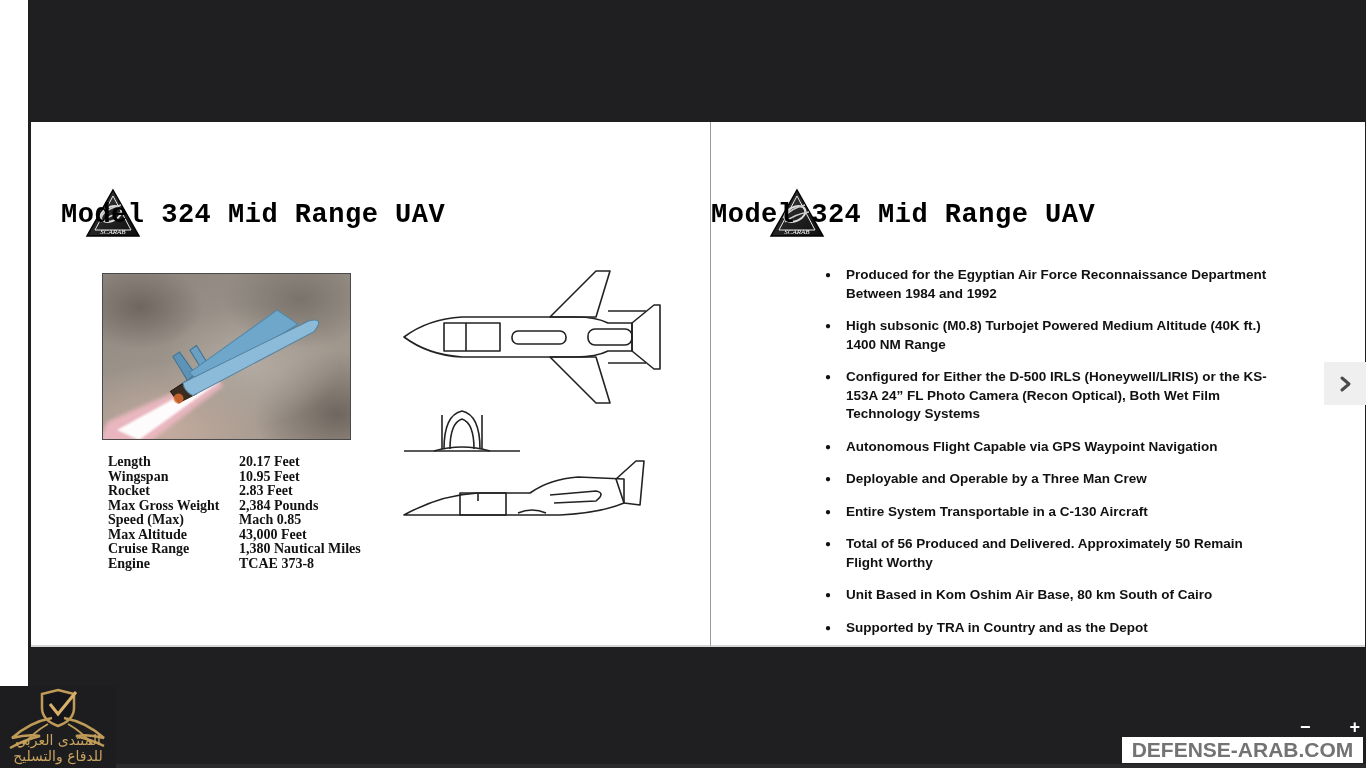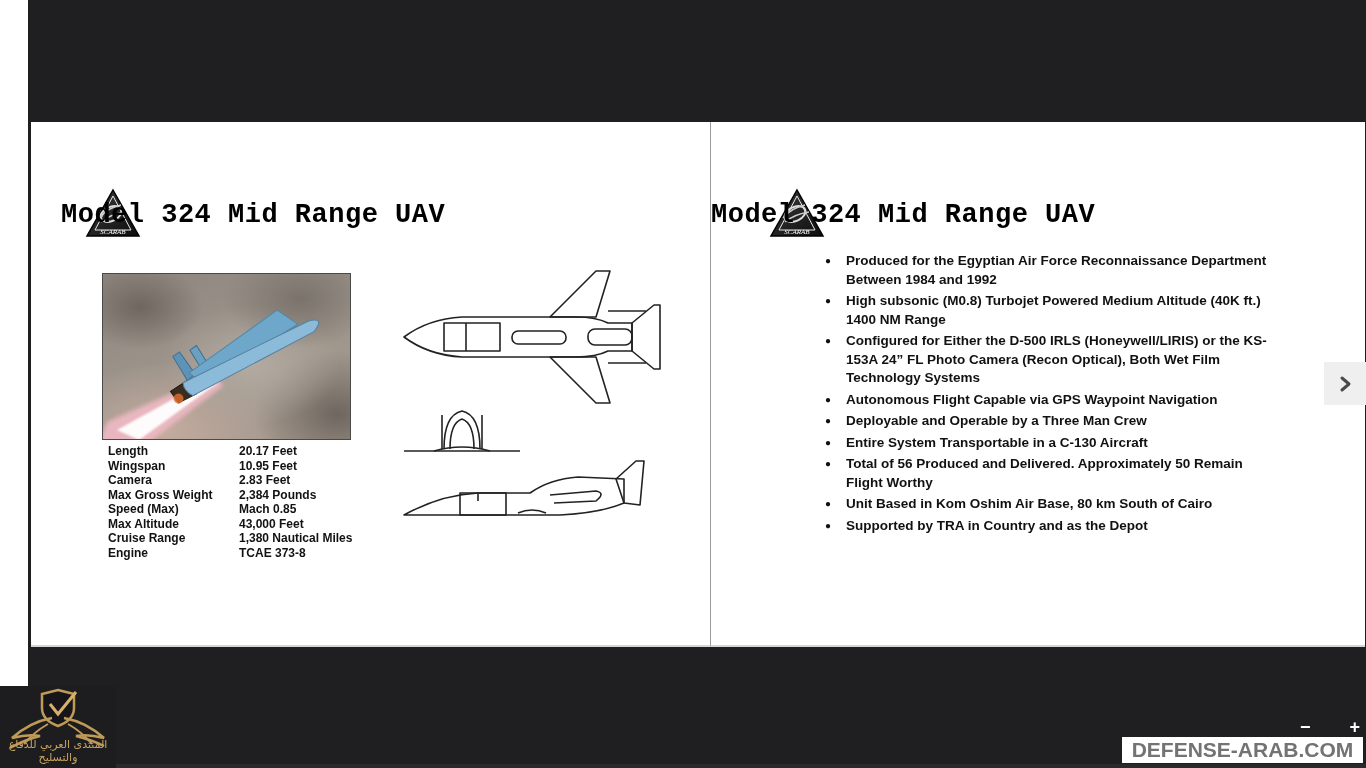--- a/index.html
+++ b/index.html
@@ -36,29 +36,29 @@
              radial-gradient(110px 70px at 80% 15%, #7a736b 0%, rgba(122,115,107,0) 70%),
              radial-gradient(120px 80px at 60% 55%, #b3aaa1 0%, rgba(179,170,161,0) 75%),
              radial-gradient(150px 90px at 25% 95%, #c4ab9e 0%, rgba(196,171,158,0) 75%),
              radial-gradient(120px 90px at 95% 85%, #6e665f 0%, rgba(110,102,95,0) 70%),
              linear-gradient(160deg, #8d857d 0%, #9c948b 45%, #a89c91 100%); }
 
   
   .drawings { position:absolute; left:369px; top:143px; }
 
   
-  .specs { position:absolute; left:77px; top:322px; font-size:12px; font-weight:bold;
-           color:#121212; line-height:14.5px; }
+  .specs { position:absolute; left:77px; top:333px; font-size:14px; font-weight:bold;
+           color:#121212; line-height:14.5px;font-family:Liberation Serif, serif; }
   .spec-row { display:flex; }
   .spec-label { width:131px; }
 
   
   .bullets { position:absolute; left:114px; top:130px; width:452px; list-style:none; }
   .bullets li { position:relative; padding-left:21px; font-size:13.5px; font-weight:bold;
-                color:#111; line-height:18.5px; margin-bottom:3px; }
+                color:#111; line-height:18.5px; margin-bottom:3px;margin-top:14px; }
   .bullets li::before { content:"●"; position:absolute; left:0; top:0; font-size:10px; }
 
   
   .next-btn { position:absolute; left:1324px; top:362px; width:42px; height:43px;
               background:#efefef; border:none; display:flex; align-items:center;
               justify-content:center; cursor:pointer; }
 
   
   .zoom-controls { position:absolute; left:1300px; top:717px; width:60px;
                    display:flex; justify-content:space-between; color:#ffffff;
@@ -69,21 +69,21 @@
   .wm-bar { position:absolute; left:1122px; top:737px; width:241px; height:26px;
             background:#ffffff; display:flex; align-items:center; justify-content:center;
             font-size:21px; font-weight:bold; color:#737373; letter-spacing:0px;
             white-space:nowrap; }
 
   
   .forum-logo { position:absolute; left:0; top:686px; width:116px; height:82px;
                 background:#1d1d1f; }
   .forum-logo .caption { position:absolute; left:0; bottom:4px; width:116px;
                          text-align:center; font-family:"DejaVu Sans", sans-serif;
-                         font-size:11px; color:#c8a35e; }
+                         font-size:14px; color:#c8a35e; }
 </style>
 </head>
 <body>
 
 <div class="overlay"></div>
 <div class="bottom-strip"></div>
 
 <div class="slides">
 
   <div class="slide left">
@@ -169,21 +169,21 @@
           <span class="spec-label">Length</span>
           <span class="spec-value">20.17 Feet</span>
         </div>
 
         <div class="spec-row">
           <span class="spec-label">Wingspan</span>
           <span class="spec-value">10.95 Feet</span>
         </div>
 
         <div class="spec-row">
-          <span class="spec-label">Camera</span>
+          <span class="spec-label">Rocket</span>
           <span class="spec-value">2.83 Feet</span>
         </div>
 
         <div class="spec-row">
           <span class="spec-label">Max Gross Weight</span>
           <span class="spec-value">2,384 Pounds</span>
         </div>
 
         <div class="spec-row">
           <span class="spec-label">Speed (Max)</span>

